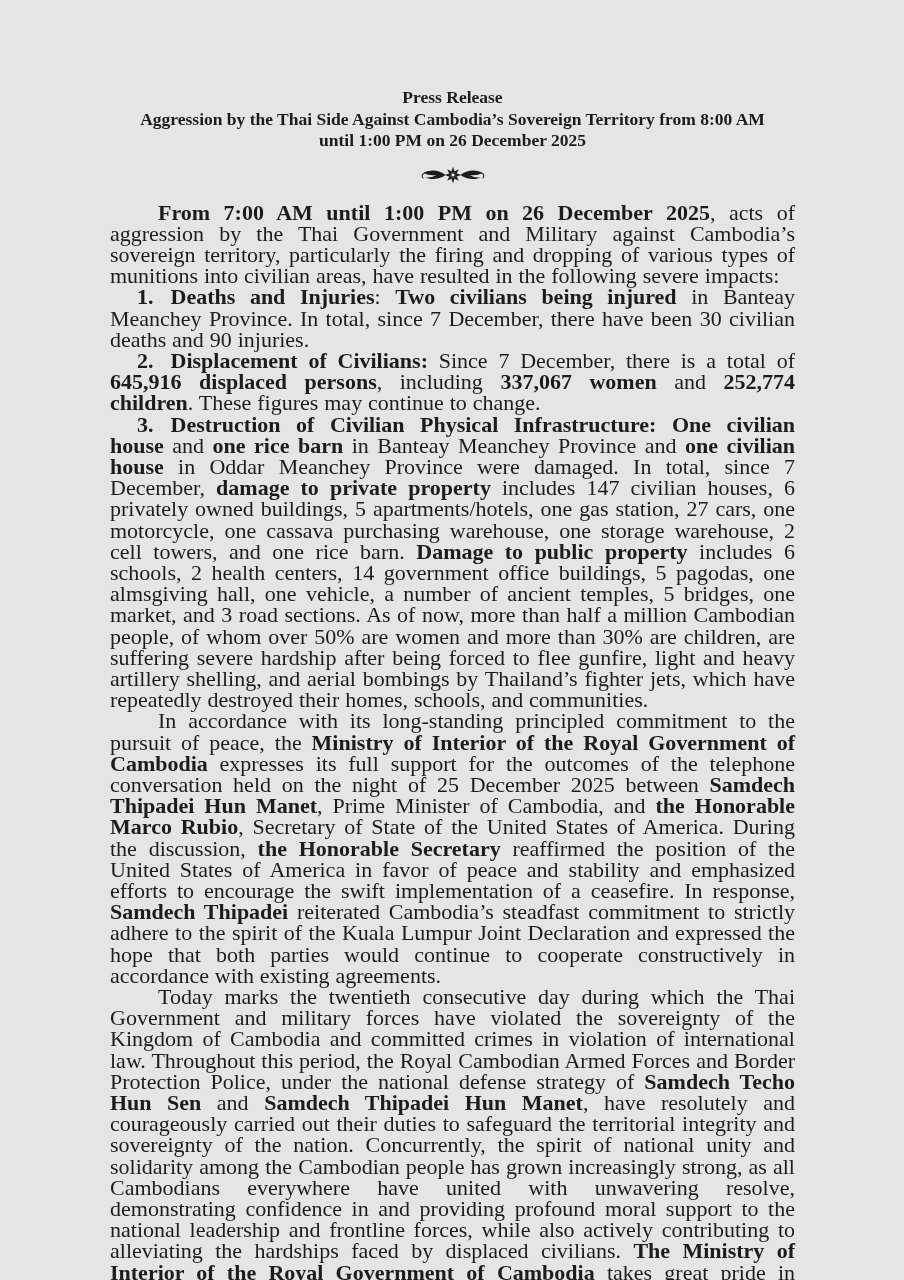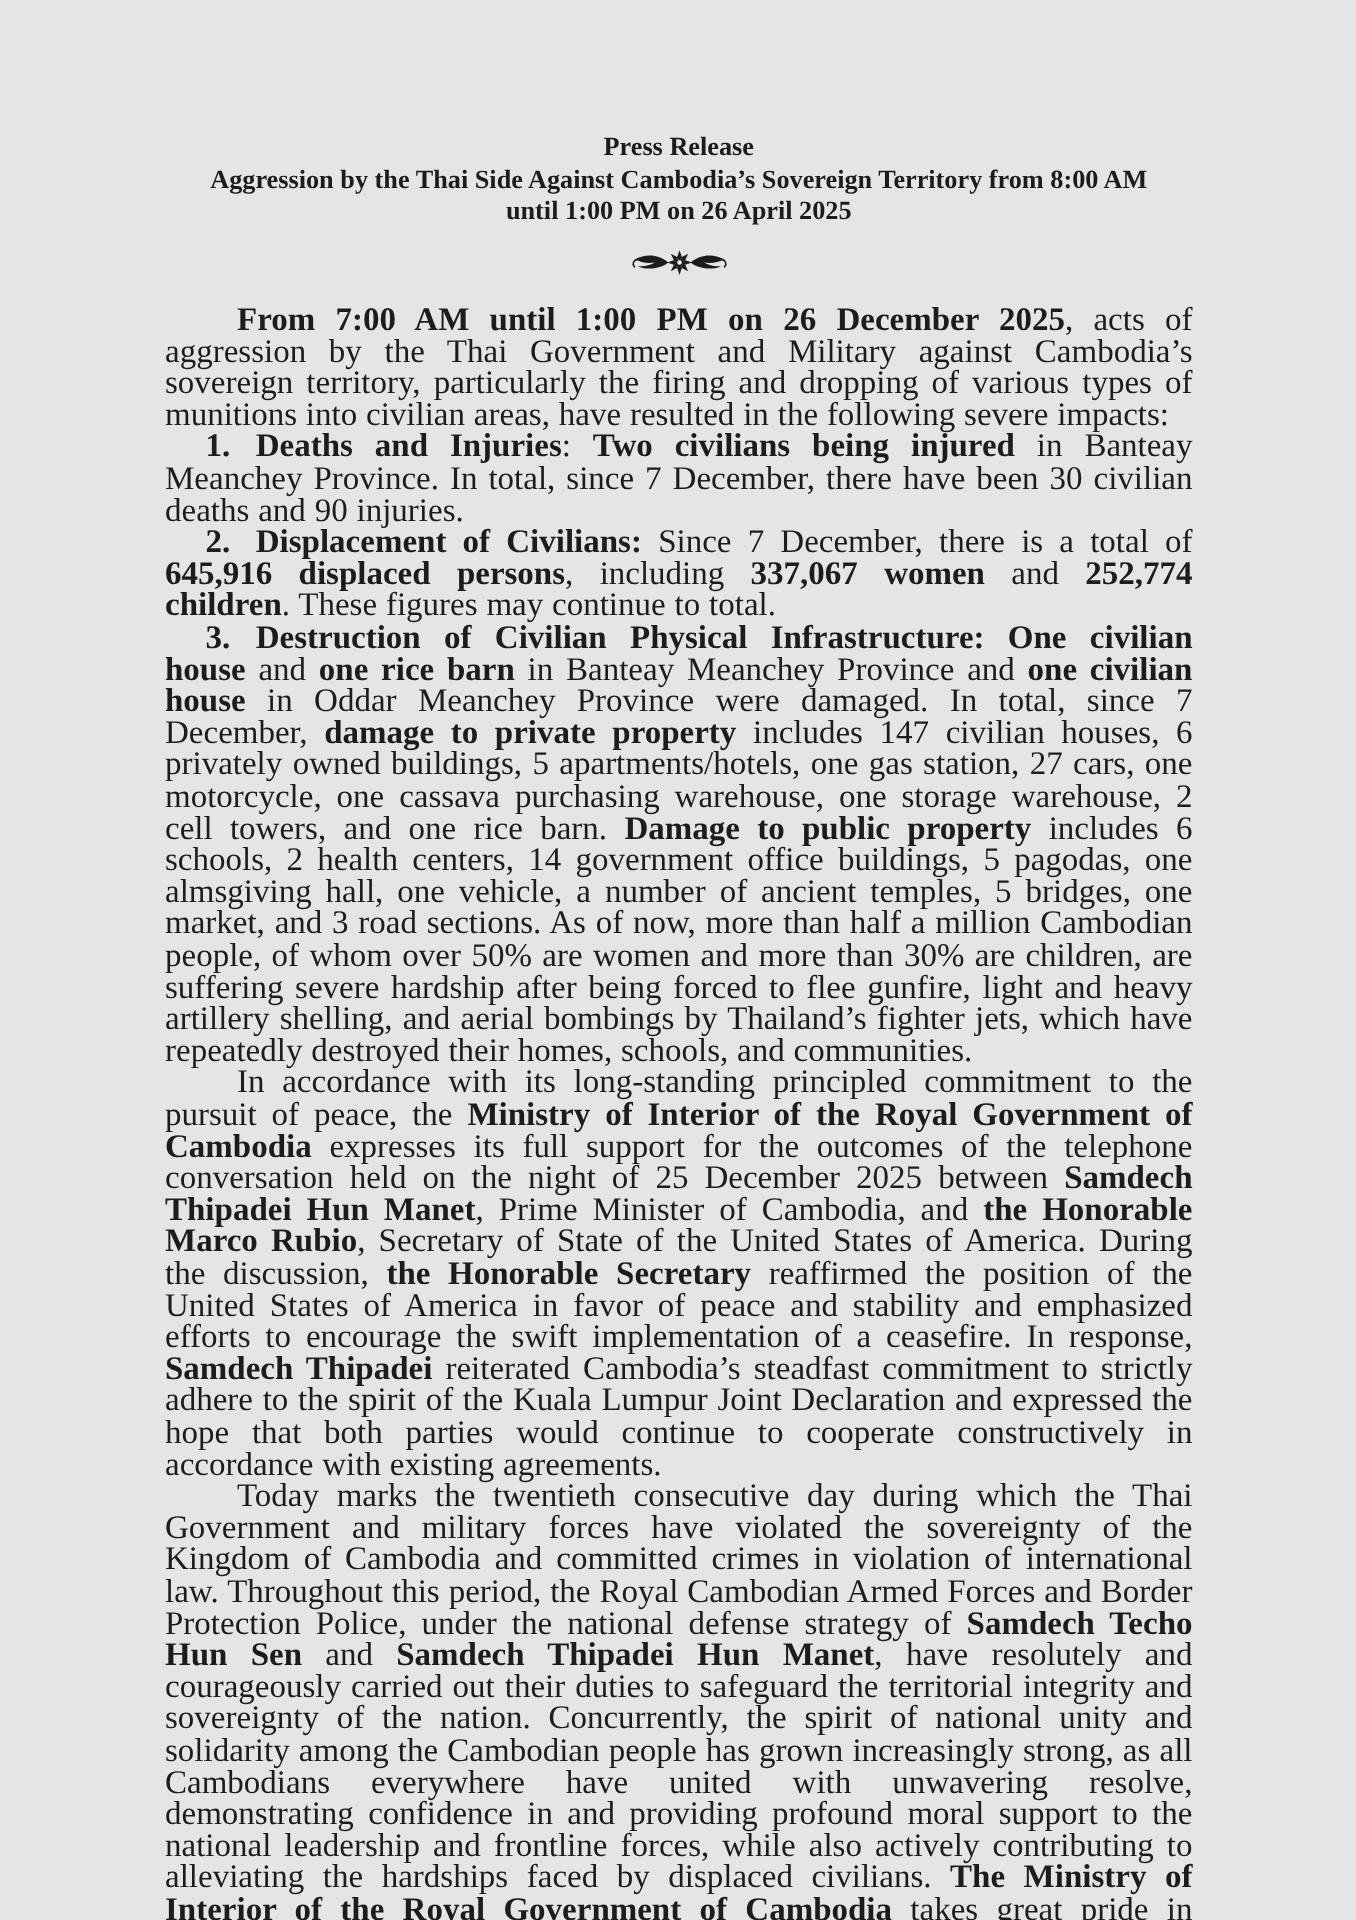--- a/index.html
+++ b/index.html
@@ -54,21 +54,21 @@
   }
 </style>
 </head>
 <body>
 
 <div class="page">
 
   <header class="doc-title" id="title-block">
       <div>Press Release</div>
       <div>Aggression by the Thai Side Against Cambodia’s Sovereign Territory from 8:00 AM</div>
-      <div>until 1:00 PM on 26 April 2025</div>
+      <div>until 1:00 PM on 26 December 2025</div>
     </header>
 
   <div class="ornament">
     <svg width="72" height="24" viewBox="0 0 96 28" aria-hidden="true">
       <defs>
         <g id="swash">
           <path d="M38 14 C30 7 18 6 9 11 C13 14 20 15 26 14 C21 17 15 18 11 17 C17 21 31 20 38 14 Z" fill="#1c1c1c"></path>
           <path d="M11 11 C7 12 5.5 15 8 18" stroke="#1c1c1c" stroke-width="1.4" fill="none" stroke-linecap="round"></path>
         </g>
         <path id="petal" d="M48 3 L50.2 9.5 L48 12 L45.8 9.5 Z" fill="#1c1c1c"></path>
@@ -83,21 +83,21 @@
       <use href="#petal" transform="rotate(225 48 14)"></use>
       <use href="#petal" transform="rotate(270 48 14)"></use>
       <use href="#petal" transform="rotate(315 48 14)"></use>
       <circle cx="48" cy="14" r="2.6" fill="#ffffff" stroke="#1c1c1c" stroke-width="1.2"></circle>
     </svg>
   </div>
 
   <main id="doc-body">
       <p class="para indent"><b>From 7:00 AM until 1:00 PM on 26 December 2025</b><span>, acts of aggression by the Thai Government and Military against Cambodia’s sovereign territory, particularly the firing and dropping of various types of munitions into civilian areas, have resulted in the following severe impacts:</span></p>
       <p class="para list"><b>1.</b><span class="tab"></span><b>Deaths and Injuries</b><span>: </span><b>Two civilians being injured</b><span> in Banteay Meanchey Province. In total, since 7 December, there have been 30 civilian deaths and 90 injuries.</span></p>
-      <p class="para list"><b>2.</b><span class="tab"></span><b>Displacement of Civilians:</b><span> Since 7 December, there is a total of </span><b>645,916 displaced persons</b><span>, including </span><b>337,067 women</b><span> and </span><b>252,774 children</b><span>. These figures may continue to total.</span></p>
+      <p class="para list"><b>2.</b><span class="tab"></span><b>Displacement of Civilians:</b><span> Since 7 December, there is a total of </span><b>645,916 displaced persons</b><span>, including </span><b>337,067 women</b><span> and </span><b>252,774 children</b><span>. These figures may continue to change.</span></p>
       <p class="para list"><b>3.</b><span class="tab"></span><b>Destruction of Civilian Physical Infrastructure: One civilian house</b><span> and </span><b>one rice barn</b><span> in Banteay Meanchey Province and </span><b>one civilian house</b><span> in Oddar Meanchey Province were damaged. In total, since 7 December, </span><b>damage to private property</b><span> includes 147 civilian houses, 6 privately owned buildings, 5 apartments/hotels, one gas station, 27 cars, one motorcycle, one cassava purchasing warehouse, one storage warehouse, 2 cell towers, and one rice barn. </span><b>Damage to public property</b><span> includes 6 schools, 2 health centers, 14 government office buildings, 5 pagodas, one almsgiving hall, one vehicle, a number of ancient temples, 5 bridges, one market, and 3 road sections. As of now, more than half a million Cambodian people, of whom over 50% are women and more than 30% are children, are suffering severe hardship after being forced to flee gunfire, light and heavy artillery shelling, and aerial bombings by Thailand’s fighter jets, which have repeatedly destroyed their homes, schools, and communities.</span></p>
       <p class="para indent"><span>In accordance with its long-standing principled commitment to the pursuit of peace, the </span><b>Ministry of Interior of the Royal Government of Cambodia</b><span> expresses its full support for the outcomes of the telephone conversation held on the night of 25 December 2025 between </span><b>Samdech Thipadei Hun Manet</b><span>, Prime Minister of Cambodia, and </span><b>the Honorable Marco Rubio</b><span>, Secretary of State of the United States of America. During the discussion, </span><b>the Honorable Secretary</b><span> reaffirmed the position of the United States of America in favor of peace and stability and emphasized efforts to encourage the swift implementation of a ceasefire. In response, </span><b>Samdech Thipadei</b><span> reiterated Cambodia’s steadfast commitment to strictly adhere to the spirit of the Kuala Lumpur Joint Declaration and expressed the hope that both parties would continue to cooperate constructively in accordance with existing agreements.</span></p>
       <p class="para indent"><span>Today marks the twentieth consecutive day during which the Thai Government and military forces have violated the sovereignty of the Kingdom of Cambodia and committed crimes in violation of international law. Throughout this period, the Royal Cambodian Armed Forces and Border Protection Police, under the national defense strategy of </span><b>Samdech Techo Hun Sen</b><span> and </span><b>Samdech Thipadei Hun Manet</b><span>, have resolutely and courageously carried out their duties to safeguard the territorial integrity and sovereignty of the nation. Concurrently, the spirit of national unity and solidarity among the Cambodian people has grown increasingly strong, as all Cambodians everywhere have united with unwavering resolve, demonstrating confidence in and providing profound moral support to the national leadership and frontline forces, while also actively contributing to alleviating the hardships faced by displaced civilians. </span><b>The Ministry of Interior of the Royal Government of Cambodia</b><span> takes great pride in formally recording this significant historical moment and respectfully calls upon all Cambodian citizens to continue upholding and preserving this enduring culture of unity and solidarity for generations to come.</span></p>
     </main>
 
   <div class="dateline">Phnom Penh, December 26, 2025</div>
 
 </div>
 
 </body></html>

